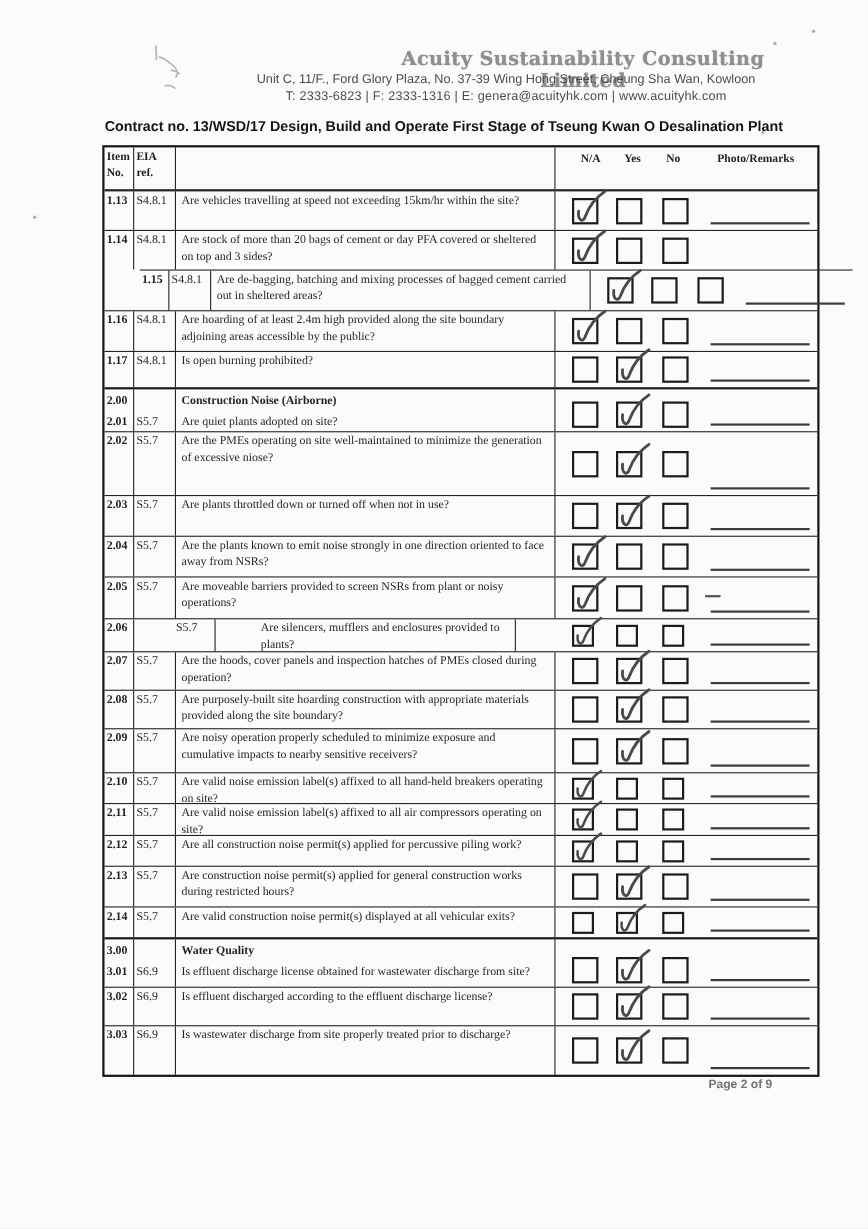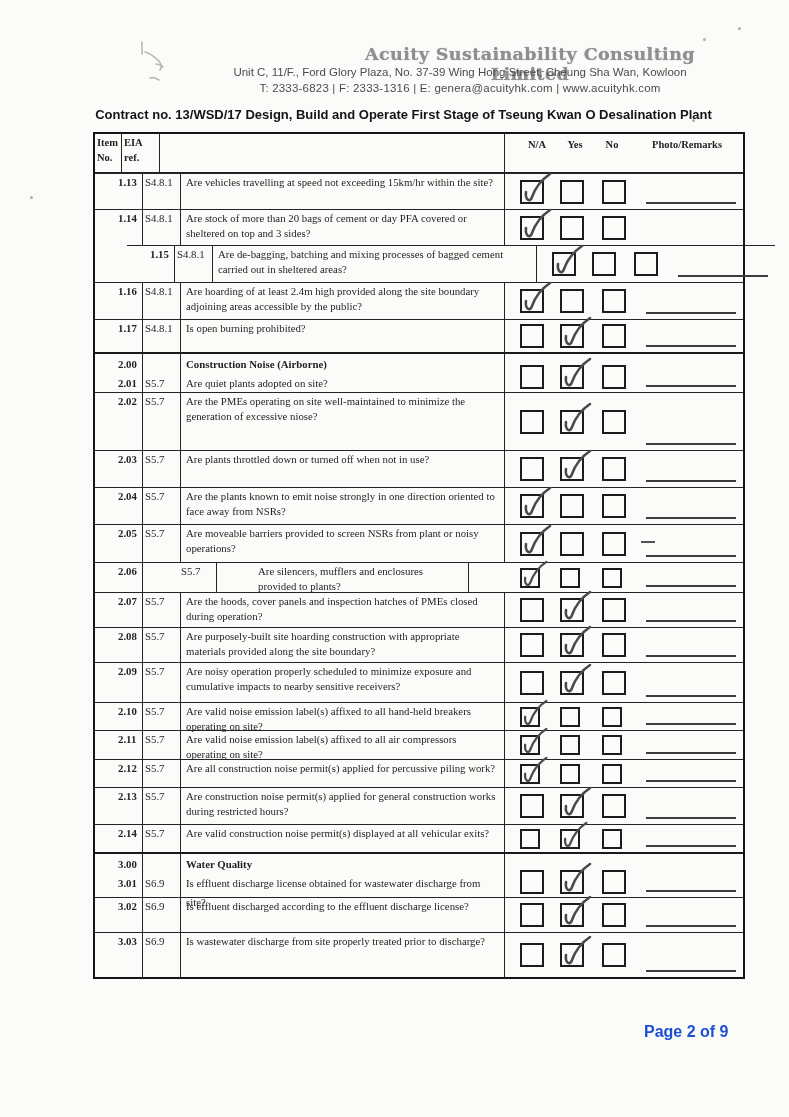--- a/index.html
+++ b/index.html
@@ -26,36 +26,36 @@
     color:var(--address_gray);
   }
   .addr{top:66px;}
   .contact{top:82px; letter-spacing:.2px;}
   .doc-title{
     position:absolute; top:107px; left:0; width:789px; text-align:center;
     text-indent:18px; font-family:"Liberation Sans", sans-serif;
     font-weight:700; font-size:13px; color:#141414;
   }
   .page-num{
-    position:absolute; top:1023px; left:644px;
-    font-family:"Liberation Sans", sans-serif; font-weight:700; font-size:16px;
-    color:#1d4ed8;
+    position:absolute; top:980px; left:644px;
+    font-family:"Liberation Sans", sans-serif; font-weight:700; font-size:11px;
+    color:#737373;
   }
   
   .smudge{position:absolute; top:40px; left:136px; opacity:.6;}
   .speck{position:absolute; width:3px; height:3px; border-radius:50%; background:#8c8c8c; opacity:.7;}
   
   .table{
     position:absolute; top:132px; left:93px; width:652px;
     border:2px solid #151515; background:transparent;
     font-size:10.8px; line-height:15px;
   }
   .thead,.row{display:flex; width:100%;}
   .thead{height:40px; border-bottom:2px solid var(--line);}
-  .row{border-top:1.5px solid var(--line);padding-left:21px;}
+  .row{border-top:1.5px solid var(--line);}
   .row:first-of-type{border-top:none;}
   .row.thick{border-top:2.5px solid #1a1a1a;}
   .c-item{width:27px; border-right:1.5px solid var(--line); padding:1px 2px; font-weight:700;}
   .c-ref{width:38px; border-right:1.5px solid var(--line); padding:1px 2px;}
   .c-q{flex:1; border-right:1.5px solid var(--line); padding:1px 5px;}
   .c-check{width:238px; position:relative;}
   .sec .c-item div,.sec .c-ref div,.sec .c-q > div{line-height:19px;}
   .sec-title{font-weight:700;}
   .th{font-weight:600; font-size:10.5px;}
   .hl{position:absolute; top:3px; text-align:center;}

